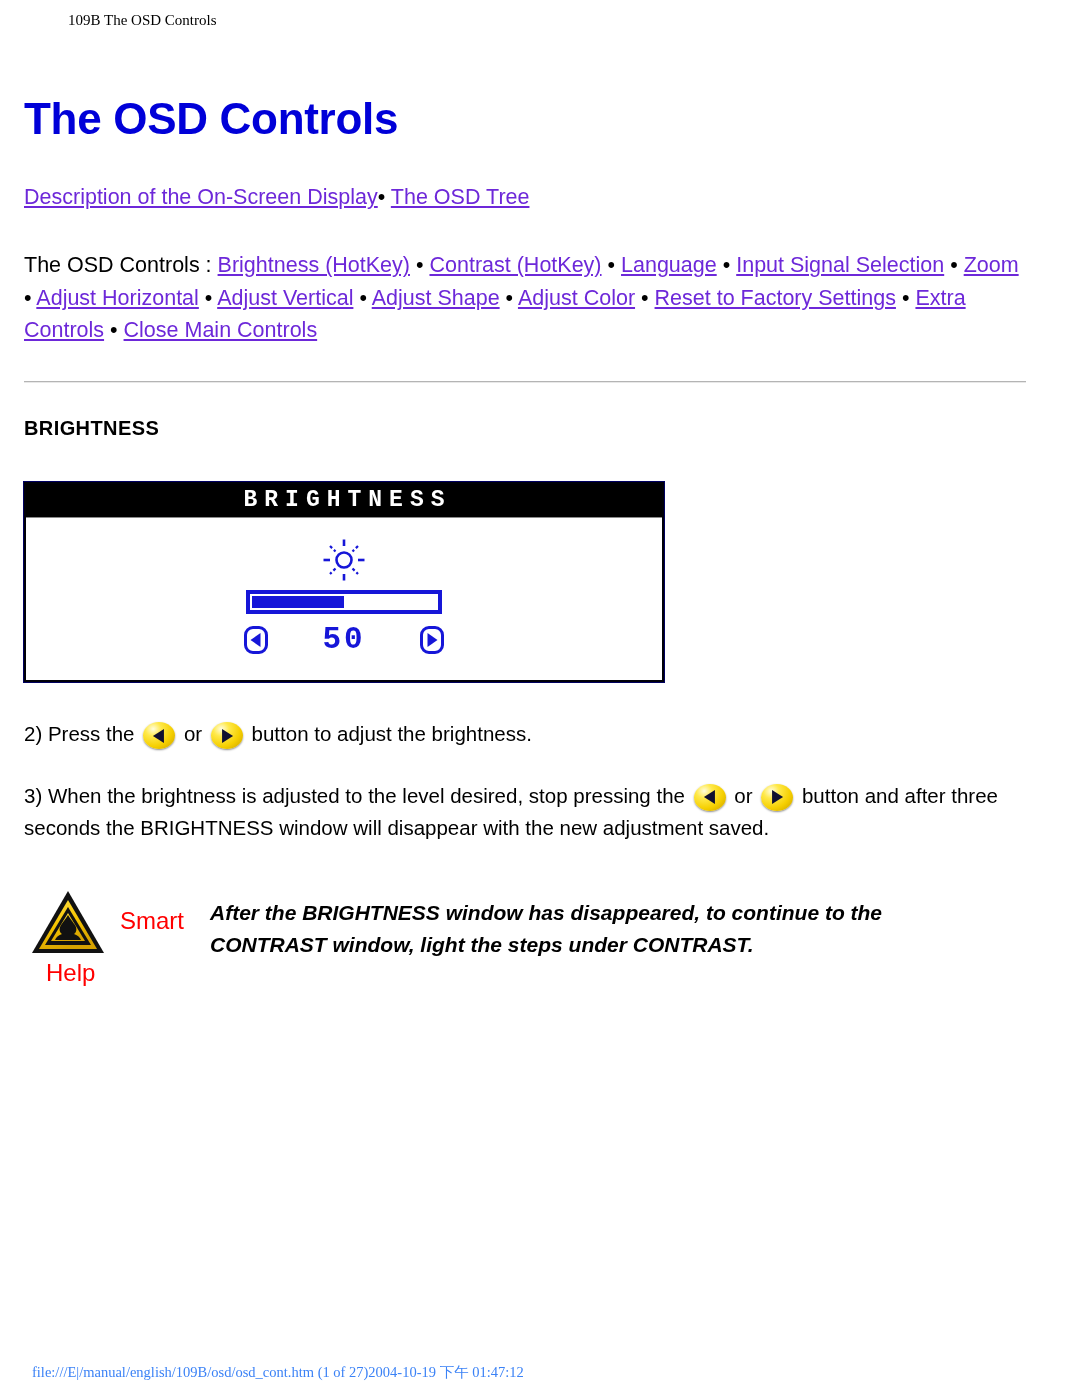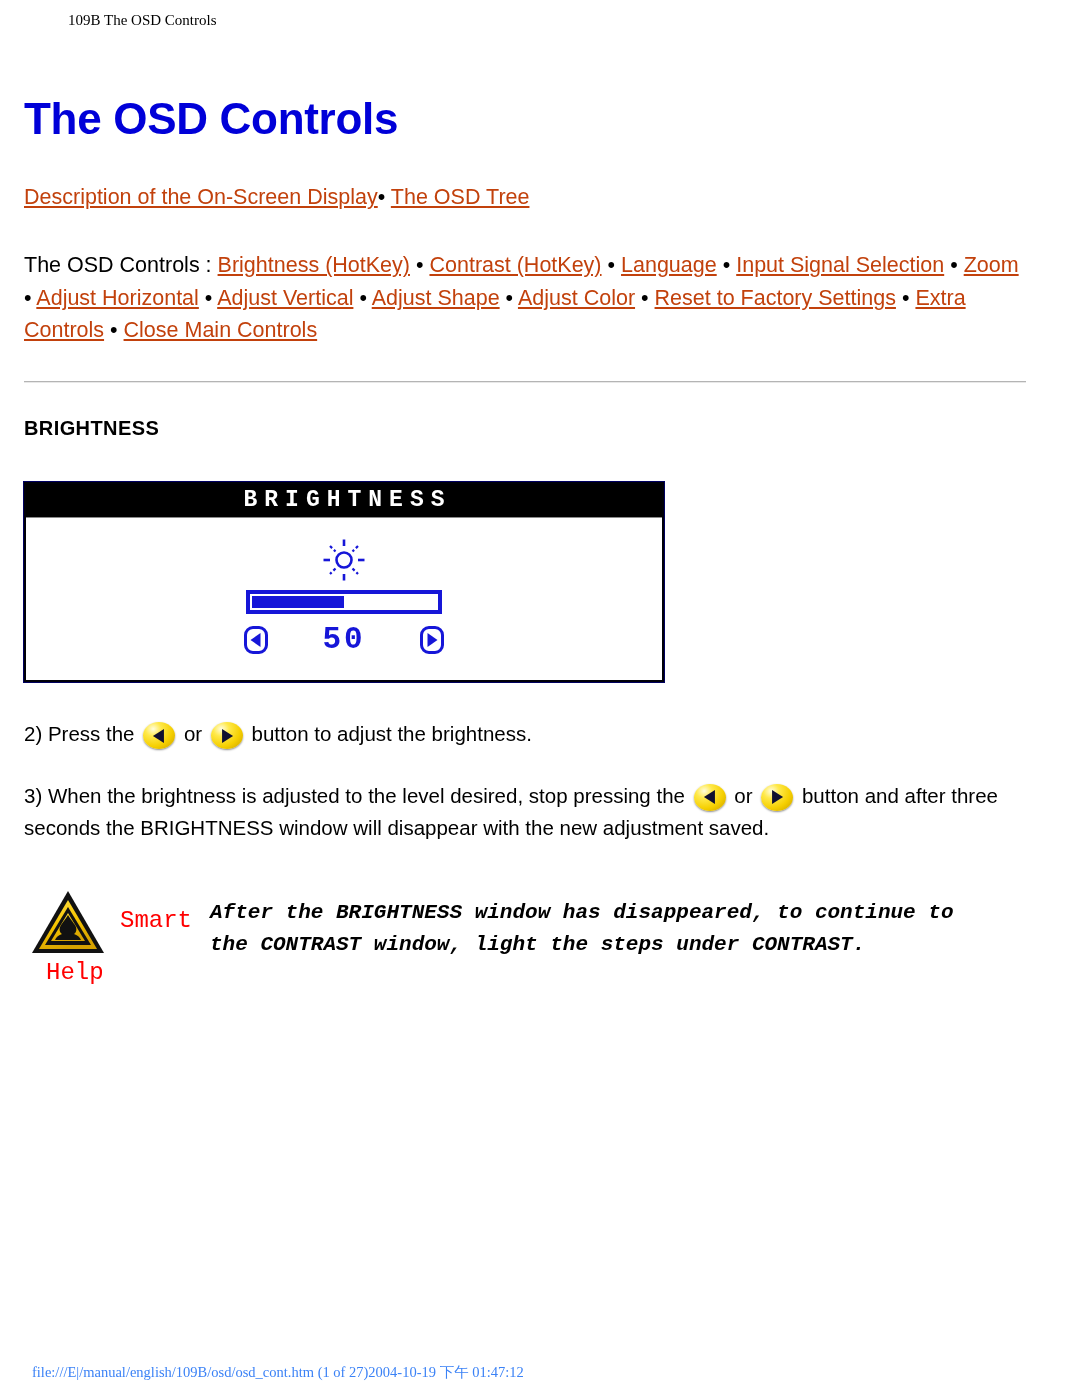--- a/index.html
+++ b/index.html
@@ -55,21 +55,21 @@
   }
 
   .nav-line {
     font-size: 21.5px;
     line-height: 1.38;
     margin: 0 0 36px 0;
     color: #000;
   }
   .nav-line a,
   .toc-para a {
-    color: #c2410c;
+    color: #6d28d9;
   }
   .sep { color: #000; }
 
   .toc-para {
     font-size: 21.5px;
     line-height: 1.52;
     margin: 0 0 34px 0;
     color: #000;
   }
 
@@ -223,21 +223,20 @@
     font-weight: bold;
     color: #1616d8;
     letter-spacing: 3px;
   }
 
   
   .smarthelp {
     position: relative;
     margin-top: 44px;
     min-height: 110px;
-    font-family: Liberation Mono, monospace;
   }
   .warn-icon {
     position: absolute;
     left: 4px;
     top: 0;
     width: 82px;
     height: 72px;
   }
   .smart-word {
     position: absolute;

